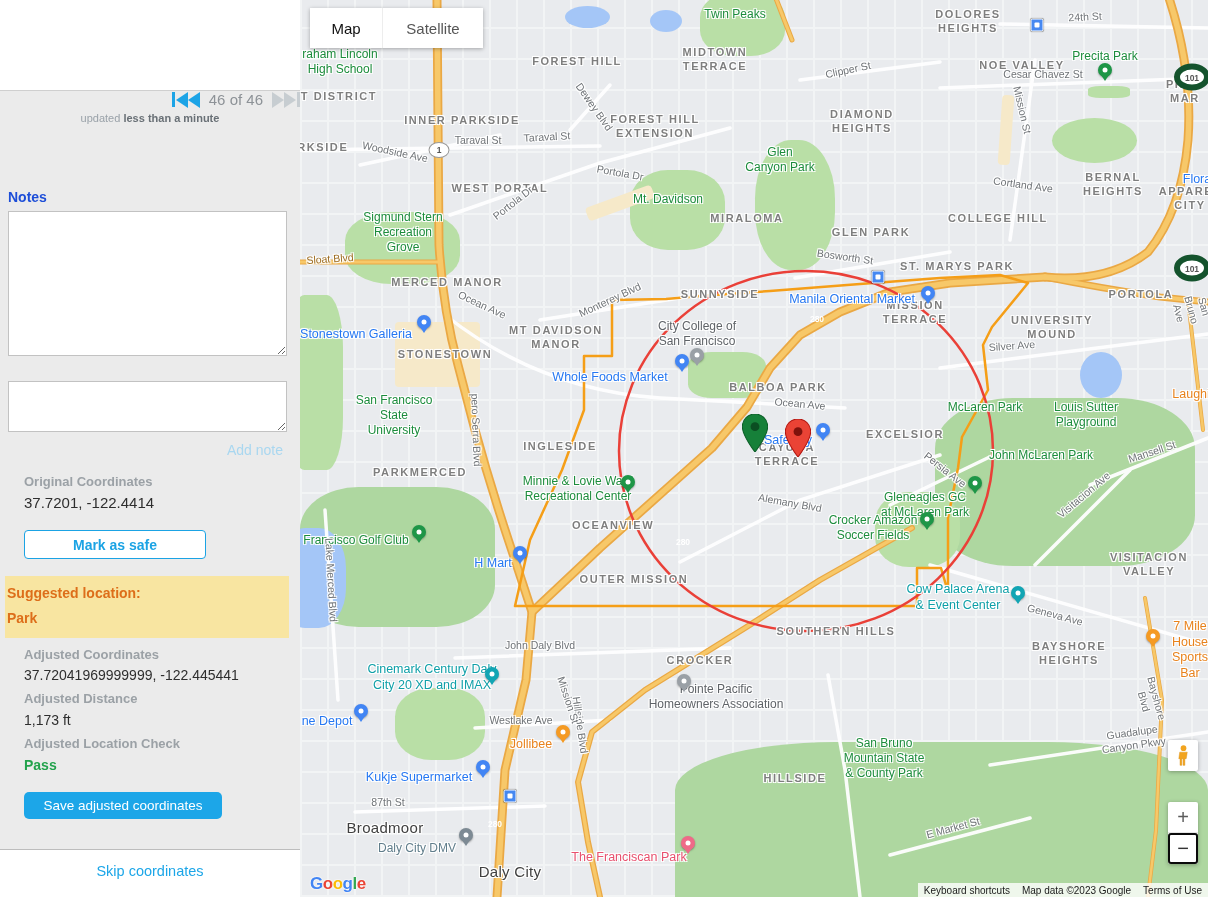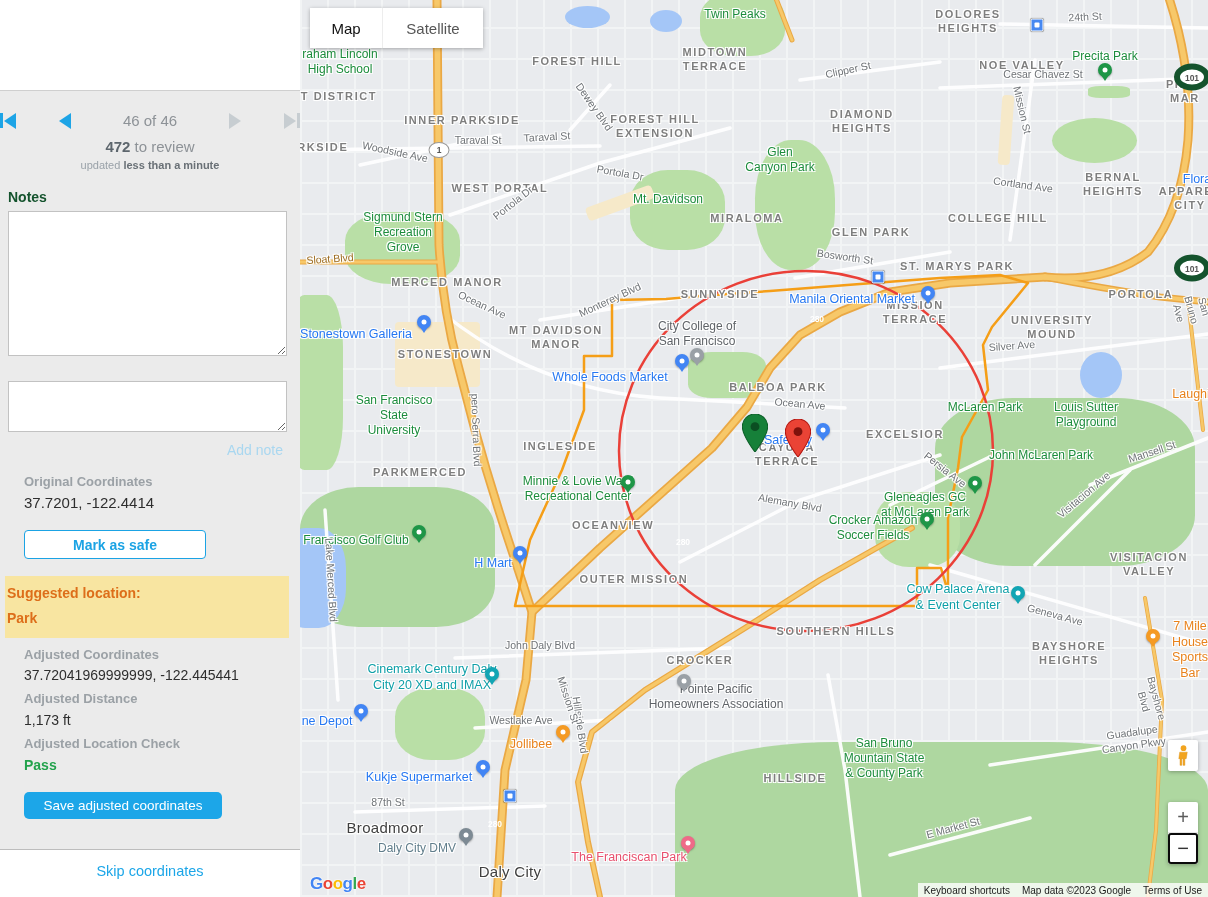--- a/index.html
+++ b/index.html
@@ -3,33 +3,33 @@
 <meta charset="utf-8">
 <style>
   html,body{margin:0;padding:0}
   body{width:1208px;height:897px;position:relative;overflow:hidden;
        font-family:"Liberation Sans","DejaVu Sans",sans-serif;background:#fff}
 
   
   #sidebar{position:absolute;left:0;top:0;width:300px;height:897px;background:#fff;z-index:5}
   #panel{position:absolute;left:0;top:90px;width:300px;height:758px;background:#ebebeb;
          border-top:1px solid #cfcfcf;border-bottom:1px solid #bdbdbd}
-  .pager{display:flex;align-items:center;justify-content:space-between;padding-top:21px}
+  .pager{display:flex;align-items:center;justify-content:flex-end;}
   .tri{width:0;height:0;border-top:8px solid transparent;border-bottom:8px solid transparent;display:inline-block}
   .tri.l{border-right:12px solid #1da4e6}
   .tri.r{border-left:12px solid #c7cdd1}
   .bar{width:3px;height:15px;display:inline-block;background:#1da4e6}
   .bar.dis{background:#c7cdd1}
   .navbtn{display:flex;align-items:center;gap:1px;cursor:pointer}
   .pager-text{font-size:15px;color:#8d9297;margin:0 9px}
   .review{text-align:center;margin-top:9px;font-size:15px;color:#8d9297}
   .review b{color:#5d666d}
   .updated{text-align:center;font-size:11px;color:#9aa2a9;margin-top:4px}
   .updated b{color:#697076}
-  .notes-h{position:absolute;left:8px;top:98px;font-size:14px;font-weight:bold;color:#14532d}
+  .notes-h{position:absolute;left:8px;top:98px;font-size:14px;font-weight:bold;color:#1d4ed8}
   textarea{position:absolute;left:8px;width:279px;border:1px solid #c2c2c2;background:#fff;
            box-sizing:border-box;font:13px "Liberation Sans",sans-serif;resize:both}
   #note1{top:120px;height:145px}
   #note2{top:290px;height:51px}
   .addnote{position:absolute;right:17px;top:351px;font-size:14px;color:#a9d7f0;cursor:default}
   .slab{position:absolute;left:24px;font-size:13px;font-weight:bold;color:#9ba1a6}
   .sval{position:absolute;left:24px;font-size:15px;color:#2e2e2e}
   #markSafe{position:absolute;left:24px;top:439px;width:180px;height:27px;background:#fff;
             border:1.5px solid #1ba3e4;border-radius:4px;color:#1ba3e4;font-size:14px;font-weight:bold;
             display:flex;align-items:center;justify-content:center;cursor:pointer}
@@ -121,21 +121,20 @@
         </span>
       <span class="pager-text">46 of 46</span>
       <span class="navbtn">
           <span class="tri r"></span>
         </span>
       <span class="navbtn">
           <span class="tri r"></span>
           <span class="bar dis"></span>
         </span>
     </div>
-    <div class="review"><b>472</b><span> to review</span></div>
     <div class="updated"><span>updated </span><b>less than a minute</b></div>
 
     <div class="notes-h">Notes</div>
     <textarea id="note1" style=""></textarea>
     <textarea id="note2" style=""></textarea>
     <div class="addnote">Add note</div>
 
     <div class="slab" style="top:383px">Original Coordinates</div>
     <div class="sval" style="top:403px">37.7201, -122.4414</div>
     <div id="markSafe">Mark as safe</div>

